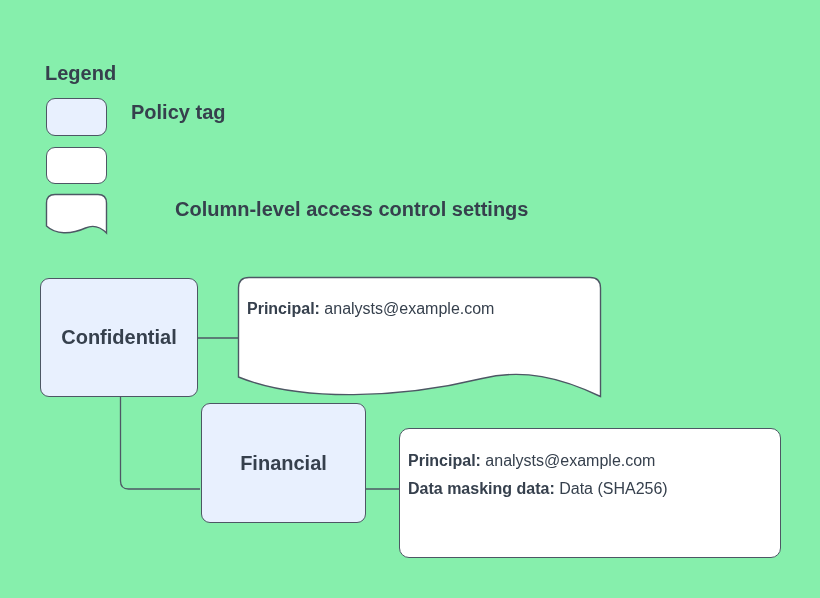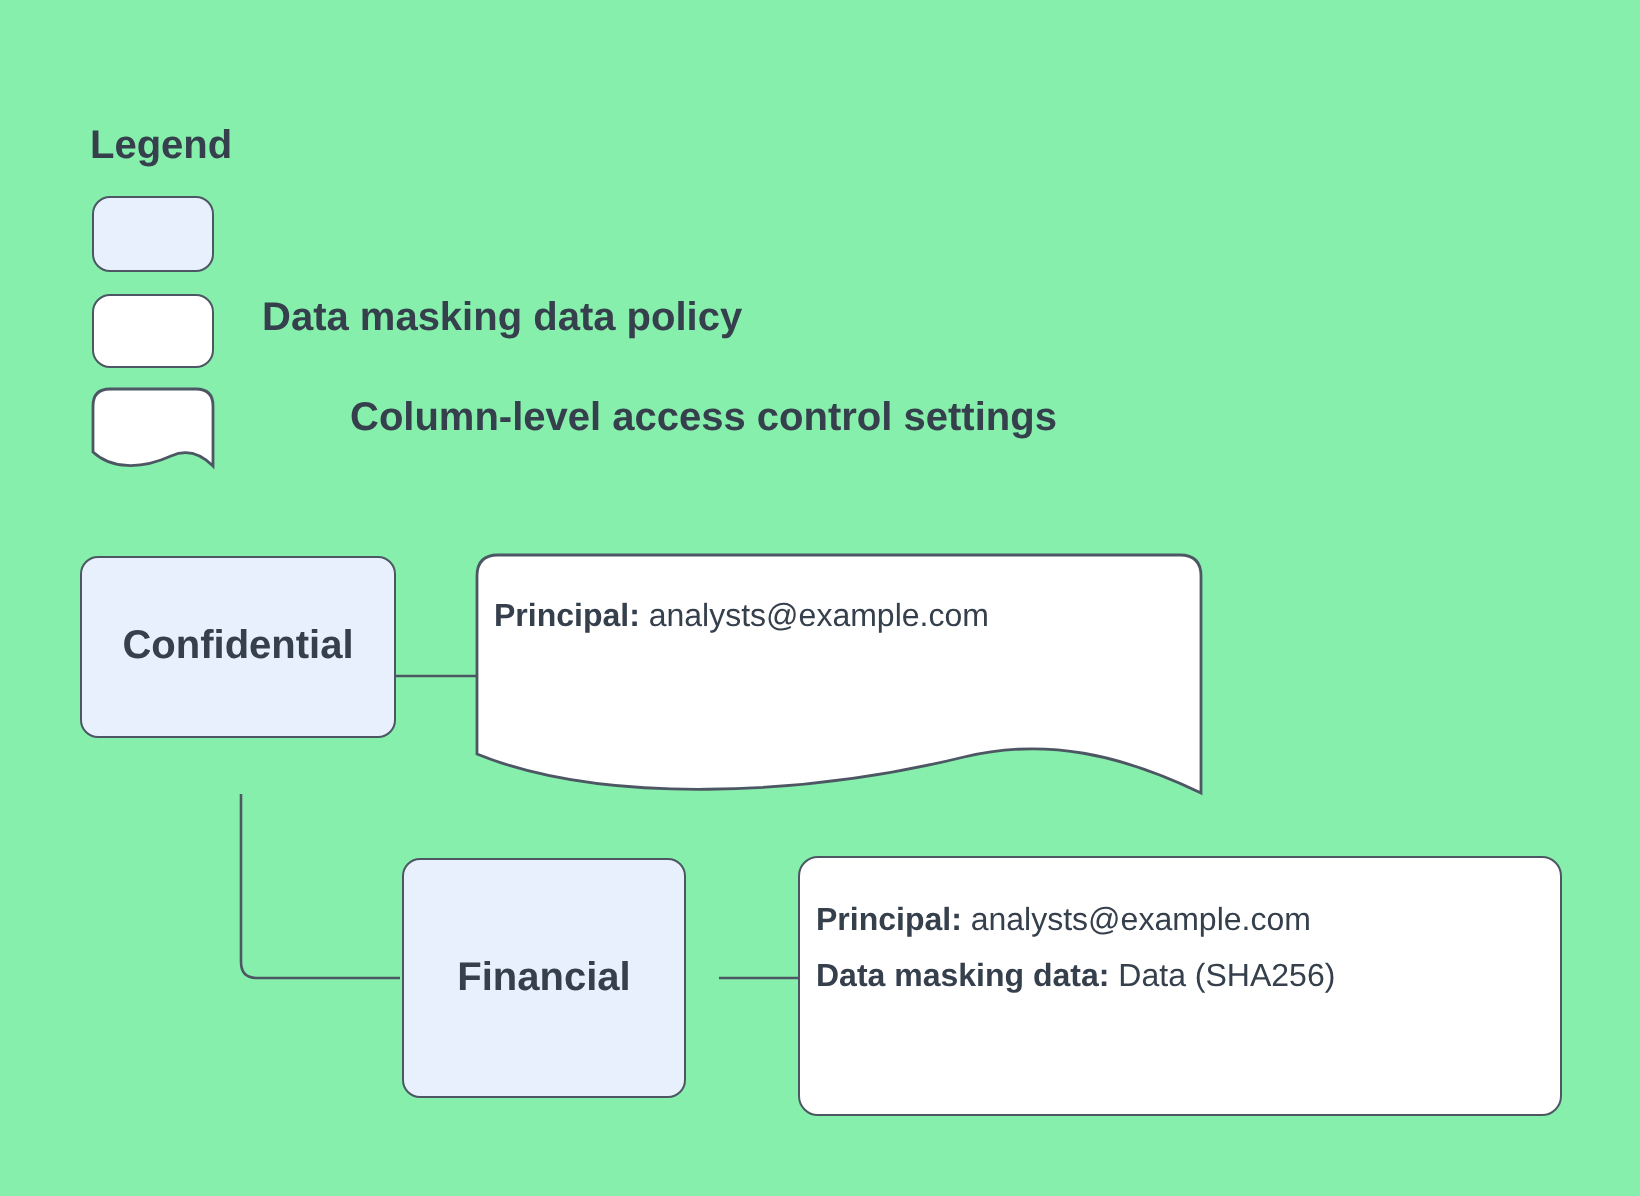--- a/index.html
+++ b/index.html
@@ -58,22 +58,22 @@
     align-items: center;
     justify-content: center;
     background: var(--accent, #e8f0fe);
     border: 1.4px solid var(--stroke, #4d5764);
     border-radius: 9px;
     font-size: 20px;
     font-weight: bold;
     box-sizing: border-box;
     text-align: center;
   }
-  .node.confidential { left: 40px;  top: 278px; width: 158px; height: 91px; }
-  .node.financial    { left: 201px; top: 429px; width: 142px; height: 120px; }
+  .node.confidential { left: 40px;  top: 278px; width: 158px; height: 119px; }
+  .node.financial    { left: 201px; top: 403px; width: 165px; height: 120px; }
   .policy-box {
     position: absolute;
     left: 399px; top: 428px;
     width: 382px; height: 130px;
     background: #ffffff;
     border: 1.4px solid var(--stroke, #4d5764);
     border-radius: 10px;
     box-sizing: border-box;
   }
   .doc-text {
@@ -102,23 +102,23 @@
 
     <path d="M 359.5,489 L 399,489" fill="none" stroke="#4d5764" stroke-width="1.3"></path>
 
     <path d="M 238.5,377 L 238.5,288 Q 238.5,277.5 249,277.5 L 590,277.5 Q 600.5,277.5 600.5,288 L 600.5,396.5
              C 561,377.5 523,368.5 482,378.5 C 402,398 301,402.5 238.5,377 Z" fill="#ffffff" stroke="#4d5764" stroke-width="1.4"></path>
   </svg>
 
   <div class="legend-title">Legend</div>
 
   <div class="swatch blue"></div>
+  <div class="legend-label row1">Policy tag</div>
 
   <div class="swatch white"></div>
-  <div class="legend-label row2">Data masking data policy</div>
 
   <div class="legend-label row3">Column-level access control settings</div>
 
   <div class="node confidential">Confidential</div>
   <div class="node financial">Financial</div>
 
   <div class="doc-text first">
     <div><b>Principal:</b> <span>analysts@example.com</span></div>
   </div>
 

